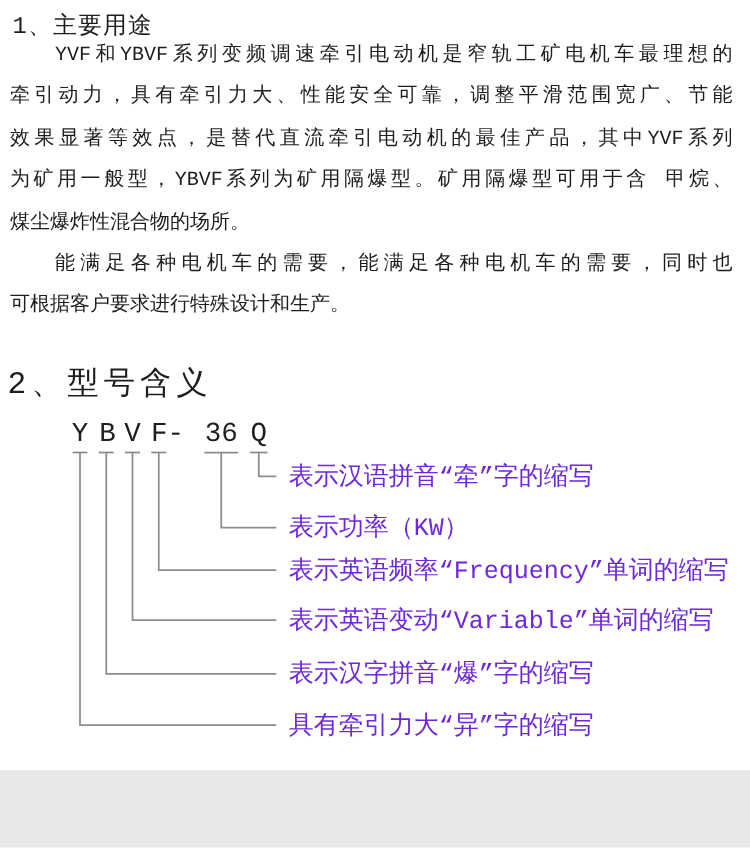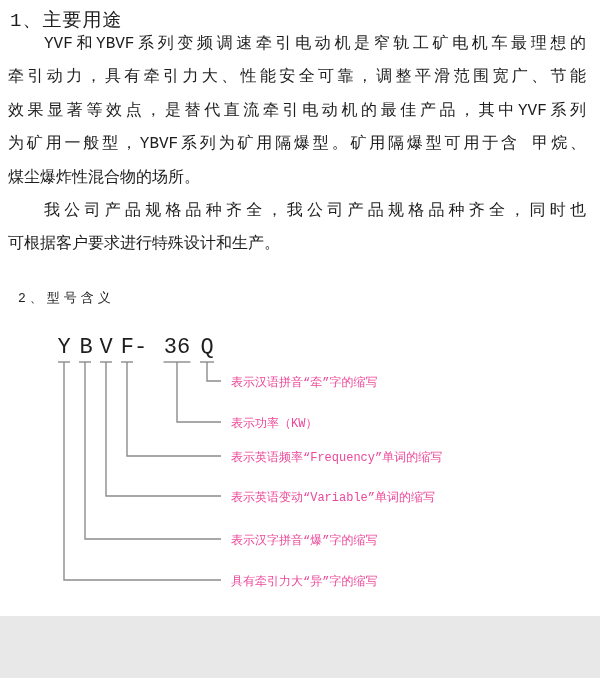--- a/index.html
+++ b/index.html
@@ -20,51 +20,51 @@
     position:absolute;top:28px;left:8px;width:578px;
     font-size:16px;
   }
   .bline{
     height:33.4px;line-height:33.4px;
     text-align:justify;text-align-last:justify;
     white-space:nowrap;
   }
   .bline.final{text-align-last:left;}
   .bline.indent{text-indent:36px;}
-  h2.sec{top:289px;left:18px;font-size:13px;letter-spacing:4px;}
+  h2.sec{top:289px;left:6px;font-size:25px;letter-spacing:4px;}
   .diagram{position:absolute;inset:0;pointer-events:none;}
   .diagram svg{position:absolute;left:0;top:0;}
   .diagram svg line,.diagram svg path{
     fill:none;stroke:#8c8c8c;stroke-width:1.4;
   }
   .sym{
     position:absolute;top:335px;
     transform:translateX(-50%);
     font-size:22px;color:#1e1e1e;white-space:nowrap;
   }
   .desc{
     position:absolute;
-    font-size:12px;line-height:20px;color:#ec4899;white-space:nowrap;
+    font-size:20px;line-height:20px;color:#6d28d9;white-space:nowrap;
   }
   h3.sec{top:641px;left:10px;font-size:19px;letter-spacing:1.5px;}
 </style>
 </head>
 <body>
 
 <div class="page">
 
   <h1 class="sec">1、主要用途</h1>
 
   <div class="body-block">
       <div class="bline indent">YVF和YBVF系列变频调速牵引电动机是窄轨工矿电机车最理想的</div>
       <div class="bline">牵引动力，具有牵引力大、性能安全可靠，调整平滑范围宽广、节能</div>
       <div class="bline">效果显著等效点，是替代直流牵引电动机的最佳产品，其中YVF系列</div>
       <div class="bline">为矿用一般型，YBVF系列为矿用隔爆型。矿用隔爆型可用于含 甲烷、</div>
       <div class="bline final">煤尘爆炸性混合物的场所。</div>
-      <div class="bline indent">我公司产品规格品种齐全，我公司产品规格品种齐全，同时也</div>
+      <div class="bline indent">能满足各种电机车的需要，能满足各种电机车的需要，同时也</div>
       <div class="bline final">可根据客户要求进行特殊设计和生产。</div>
     </div>
 
   <h2 class="sec">2、型号含义</h2>
 
   <div class="diagram">
     <svg width="600" height="678" viewBox="0 0 600 678">
         <line x1="58" y1="362" x2="70" y2="362"></line>
         <path d="M 64 362 V 580 H 221"></path>
         <line x1="79" y1="362" x2="91" y2="362"></line>

